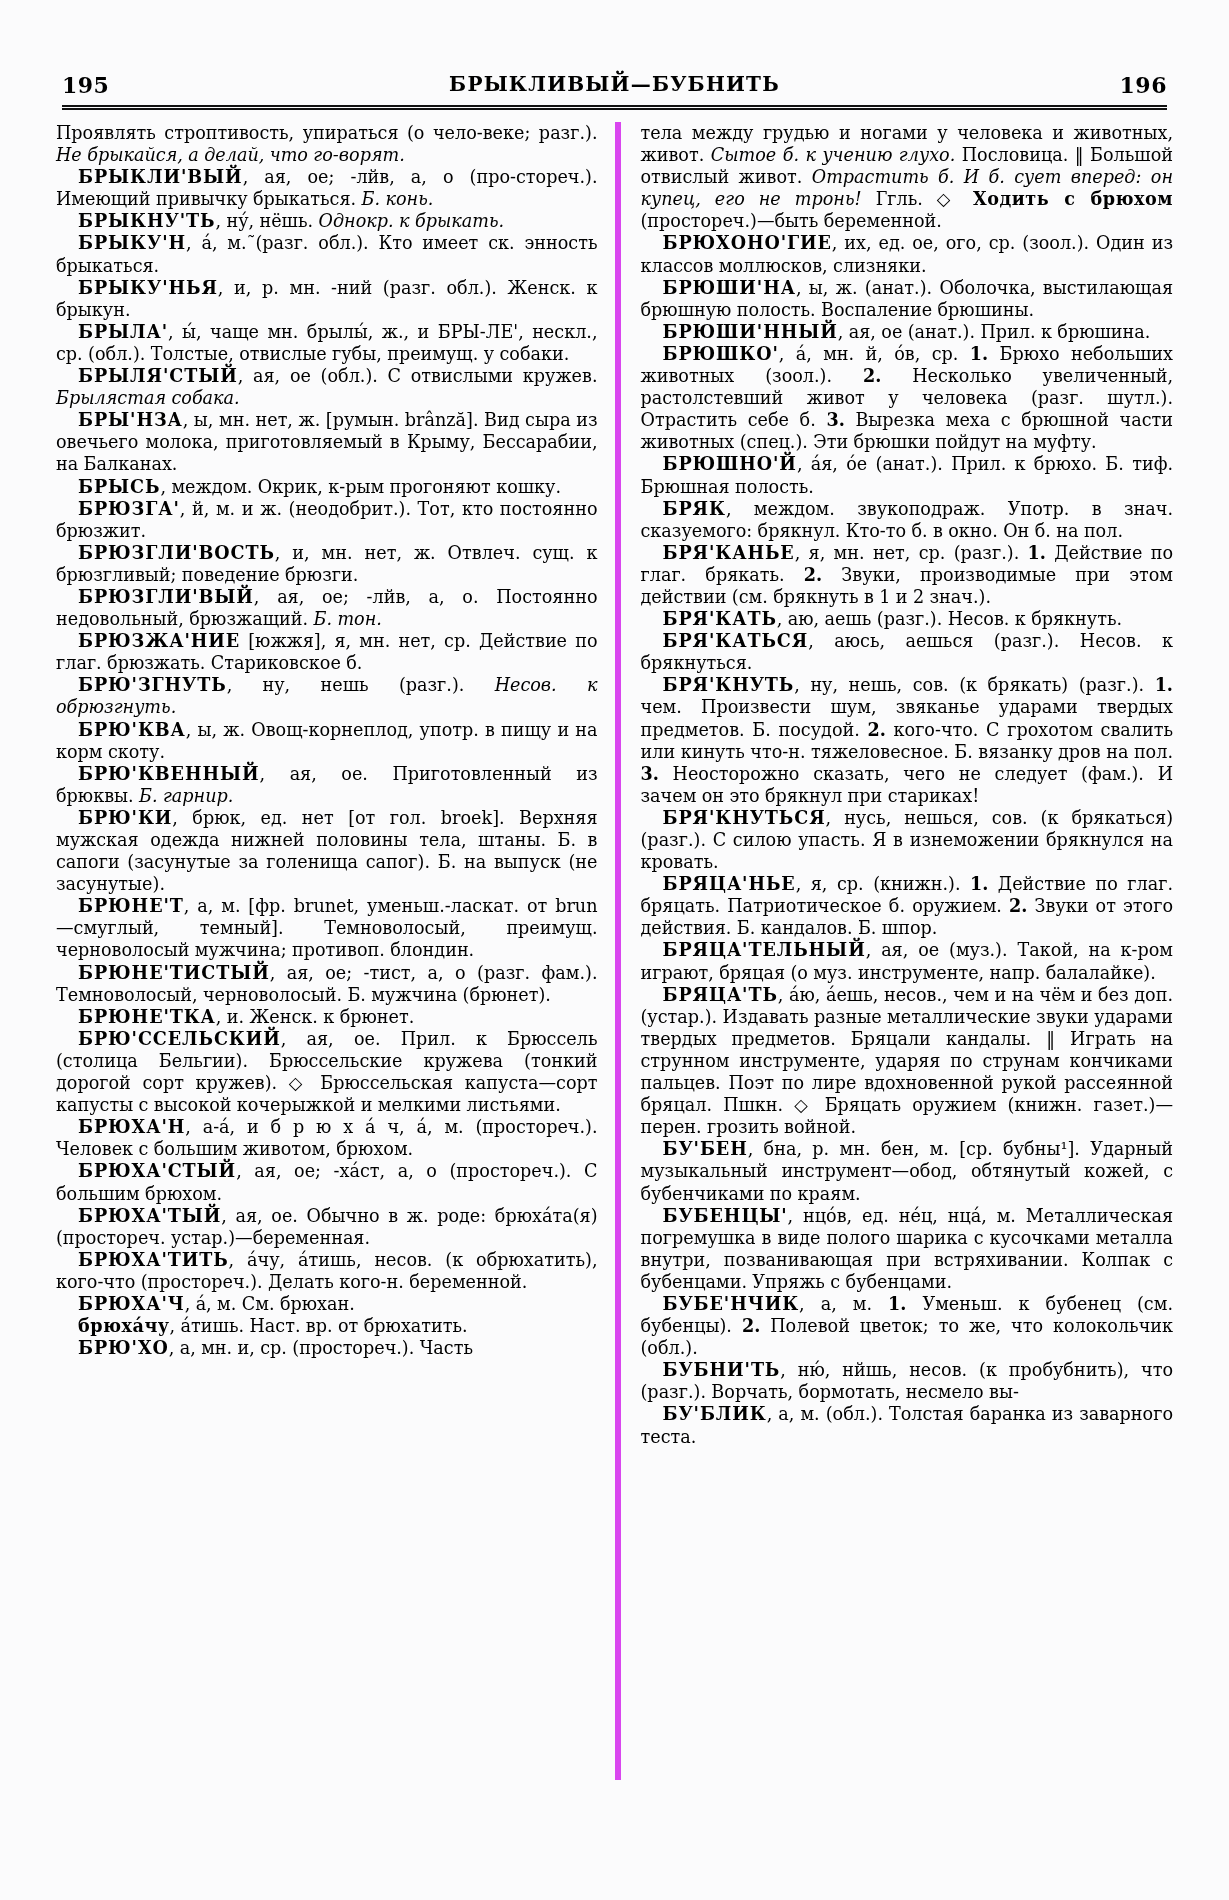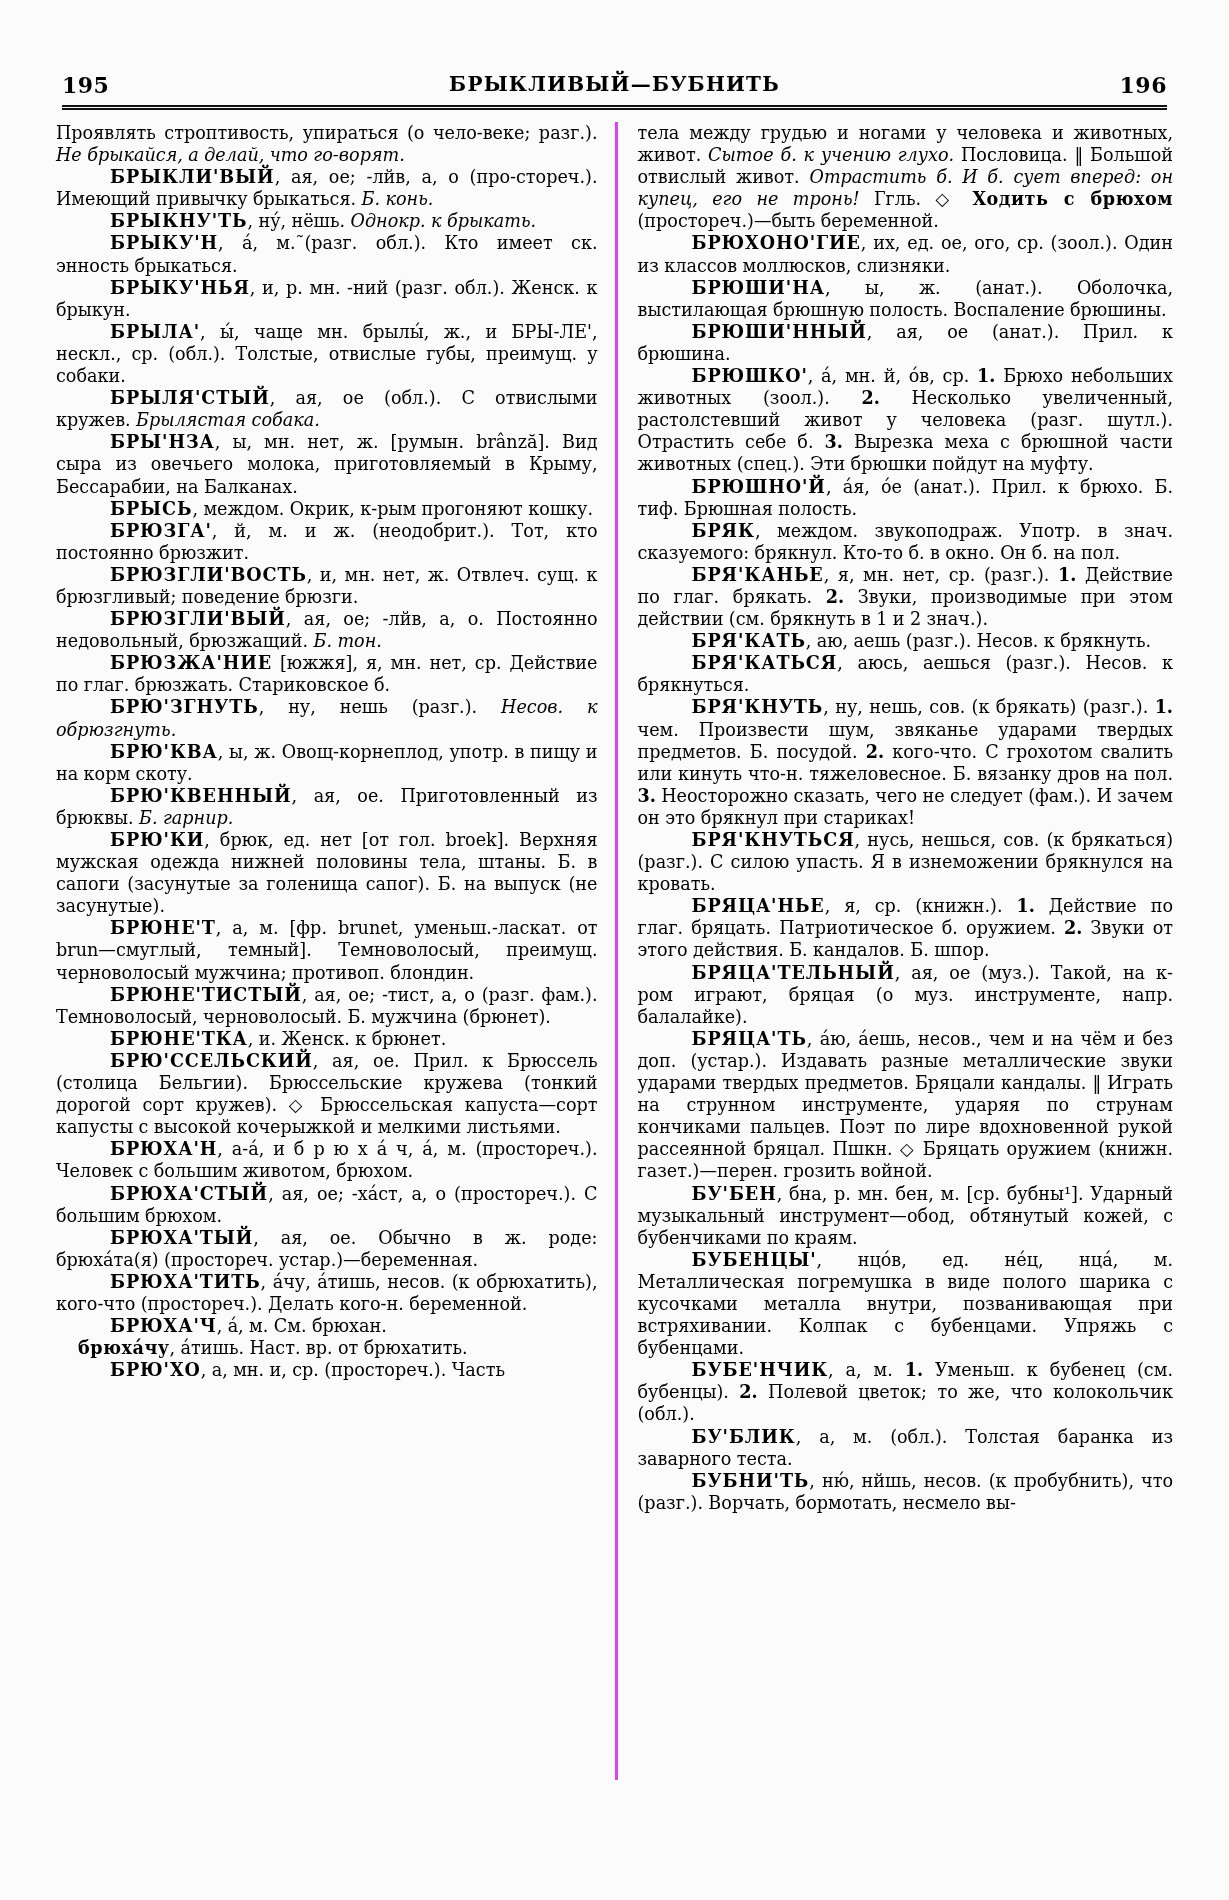--- a/index.html
+++ b/index.html
@@ -78,39 +78,38 @@
     top: 122px;
     bottom: 120px;
     display: flex;
     gap: 0;
   }
   .col {
     width: 50%;
     box-sizing: border-box;
   }
   .col-left  { padding-right: 17px; }
-  .col-right { padding-left: 20px; border-left: 3px solid #d946ef; }
+  .col-right { padding-left: 20px; border-left: 6px solid #d946ef; }
 
   .col p {
     margin: 0;
     font-size: 17.6px;
     line-height: 22.1px;
     text-align: justify;
     text-justify: inter-word;
     hyphens: manual;
     word-spacing: -0.2px;
   }
   .col p.cont { text-indent: 0; }
   .col p.entry { text-indent: 22px; }
 
   
   .hw {
     font-weight: bold;
     letter-spacing: 0.9px;
-    margin-left: 32px;
   }
   .hw2 {            
     font-weight: bold;
     letter-spacing: 0.5px;
   }
   .it { font-style: italic; }      
   .sm { font-size: 16.4px; }
 </style>
 </head>
 <body>
@@ -222,19 +221,19 @@
       <p class="entry"><span class="hw">БРЯЦА'ТЕЛЬНЫЙ</span><span>, ая, ое (муз.). Такой, на к-ром играют, бряцая (о муз. инструменте, напр. балалайке).</span></p>
 
       <p class="entry"><span class="hw">БРЯЦА'ТЬ</span><span>, áю, áешь, несов., чем и на чём и без доп. (устар.). Издавать разные металлические звуки ударами твердых предметов. Бряцали кандалы. ‖ Играть на струнном инструменте, ударяя по струнам кончиками пальцев. Поэт по лире вдохновенной рукой рассеянной бряцал. Пшкн. ◇ Бряцать оружием (книжн. газет.)—перен. грозить войной.</span></p>
 
       <p class="entry"><span class="hw">БУ'БЕН</span><span>, бна, р. мн. бен, м. [ср. бубны¹]. Ударный музыкальный инструмент—обод, обтянутый кожей, с бубенчиками по краям.</span></p>
 
       <p class="entry"><span class="hw">БУБЕНЦЫ'</span><span>, нцóв, ед. нéц, нцá, м. Металлическая погремушка в виде полого шарика с кусочками металла внутри, позванивающая при встряхивании. Колпак с бубенцами. Упряжь с бубенцами.</span></p>
 
       <p class="entry"><span class="hw">БУБЕ'НЧИК</span><span>, а, м. <b>1.</b> Уменьш. к бубенец (см. бубенцы). <b>2.</b> Полевой цветок; то же, что колокольчик (обл.).</span></p>
 
+      <p class="entry sm"><span class="hw">БУБНИ'ТЬ</span><span>, ню́, нйшь, несов. (к пробубнить), что (разг.). Ворчать, бормотать, несмело вы-</span></p>
+
       <p class="entry"><span class="hw">БУ'БЛИК</span><span>, а, м. (обл.). Толстая баранка из заварного теста.</span></p>
-
-      <p class="entry sm"><span class="hw">БУБНИ'ТЬ</span><span>, ню́, нйшь, несов. (к пробубнить), что (разг.). Ворчать, бормотать, несмело вы-</span></p>
 
     </div>
   </div>
 </div>
 
 </body></html>

